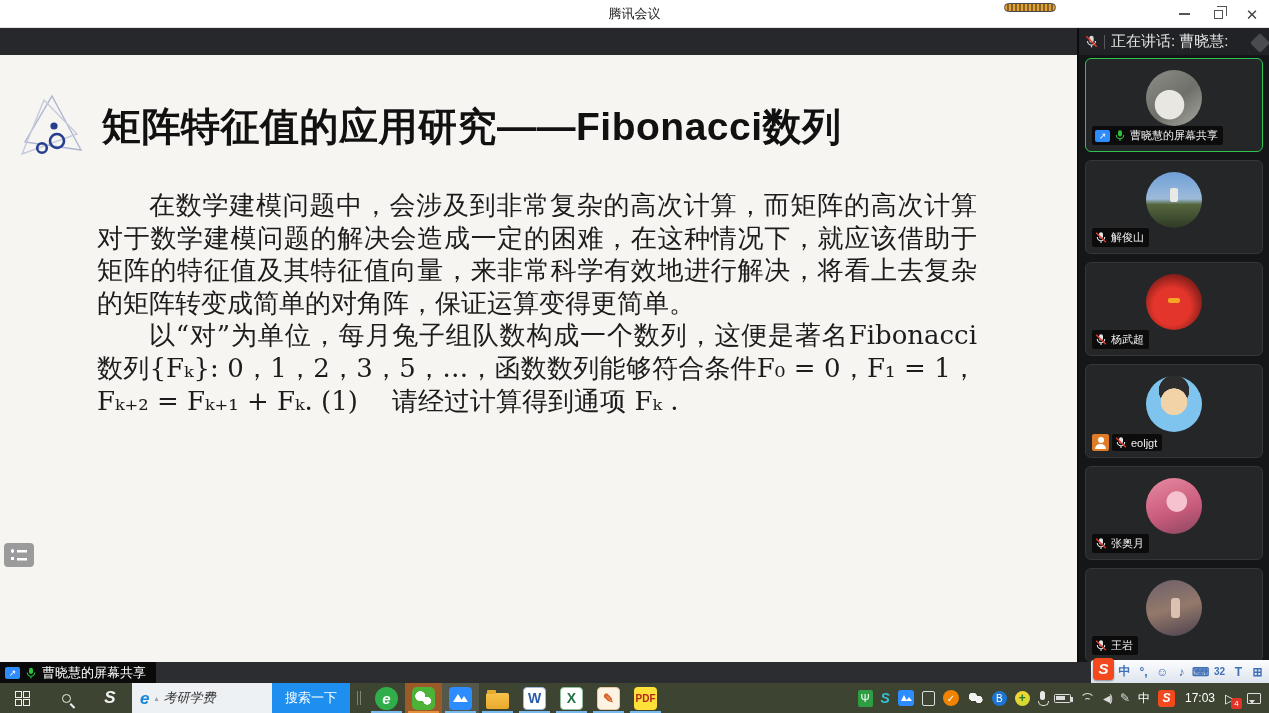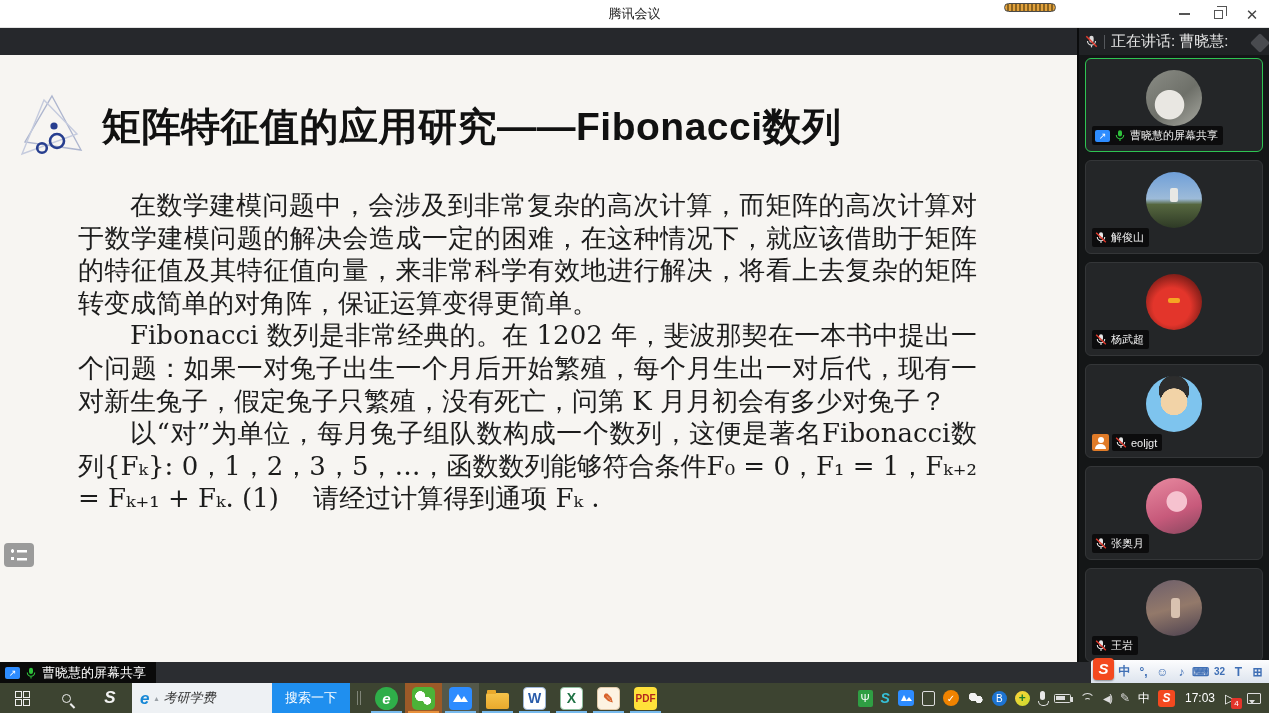--- a/index.html
+++ b/index.html
@@ -29,21 +29,21 @@
 
   
   .mainrow { flex:1; display:flex; min-height:0; }
 
   
   .slide { flex:1; background:#f7f5f2; position:relative; overflow:hidden; }
   .slide-header { display:flex; align-items:center; margin:34px 0 0 14px; }
   .slide-logo { width:76px; height:76px; flex:none; }
   .slide-title { font-size:39px; font-weight:bold; color:#111; margin-left:12px; letter-spacing:0.5px; font-family:"Liberation Sans",sans-serif; }
   .slide-body { margin:24px 100px 0 78px; font-family:"DejaVu Serif", serif; font-size:26px; line-height:32.6px; color:#1c1c1c; text-align:justify; }
-  .slide-body p { text-indent:2em; }
+  .slide-body p { text-indent:2em;margin-left:19px; }
   .nav-pill { position:absolute; left:4px; top:488px; width:30px; height:24px; background:#9b9b9b; border-radius:4px; display:flex; align-items:center; justify-content:center; }
   .nav-pill .list-glyph { width:16px; height:12px;
     background:
       radial-gradient(circle at 1.5px 2px, #fff 0 1.5px, transparent 2px),
       radial-gradient(circle at 1.5px 9.5px, #fff 0 1.5px, transparent 2px),
       linear-gradient(#fff,#fff) 6px 1px / 10px 2.5px no-repeat,
       linear-gradient(#fff,#fff) 6px 8.5px / 10px 2.5px no-repeat; }
 
   
   .sidebar { width:192px; background:#141617; border-left:2px solid #0b0c0d; padding:3px 6px 0 6px; display:flex; flex-direction:column; gap:8px; overflow:hidden; }
@@ -186,21 +186,20 @@
           <path d="M38 7 L67 61 L11 53 Z" fill="none" stroke="#aeb6cf" stroke-width="1.4"></path>
           <path d="M30 11 L63 45 L8 65 Z" fill="none" stroke="#c5cbde" stroke-width="1.4"></path>
           <circle cx="40" cy="37" r="3.6" fill="#273e8f"></circle>
           <circle cx="43" cy="52" r="7" fill="none" stroke="#273e8f" stroke-width="2.6"></circle>
           <circle cx="28" cy="59" r="4.8" fill="none" stroke="#273e8f" stroke-width="2.6"></circle>
         </svg>
         <h1 class="slide-title">矩阵特征值的应用研究——Fibonacci数列</h1>
       </div>
       <div class="slide-body">
         <p>在数学建模问题中，会涉及到非常复杂的高次计算，而矩阵的高次计算对于数学建模问题的解决会造成一定的困难，在这种情况下，就应该借助于矩阵的特征值及其特征值向量，来非常科学有效地进行解决，将看上去复杂的矩阵转变成简单的对角阵，保证运算变得更简单。</p>
-        <p>Fibonacci 数列是非常经典的。在 1202 年，斐波那契在一本书中提出一个问题：如果一对兔子出生一个月后开始繁殖，每个月生出一对后代，现有一对新生兔子，假定兔子只繁殖，没有死亡，问第 K 月月初会有多少对兔子？</p>
         <p>以“对”为单位，每月兔子组队数构成一个数列，这便是著名Fibonacci数列{Fₖ}: 0，1，2，3，5，…，函数数列能够符合条件F₀ = 0，F₁ = 1，Fₖ₊₂ = Fₖ₊₁ + Fₖ. (1)　 请经过计算得到通项 Fₖ .</p>
       </div>
       <div class="nav-pill">
         <span class="list-glyph"></span>
       </div>
     </div>
 
     <div class="sidebar">
         <div class="tile active">
     <div class="avatar av-girl"></div>

